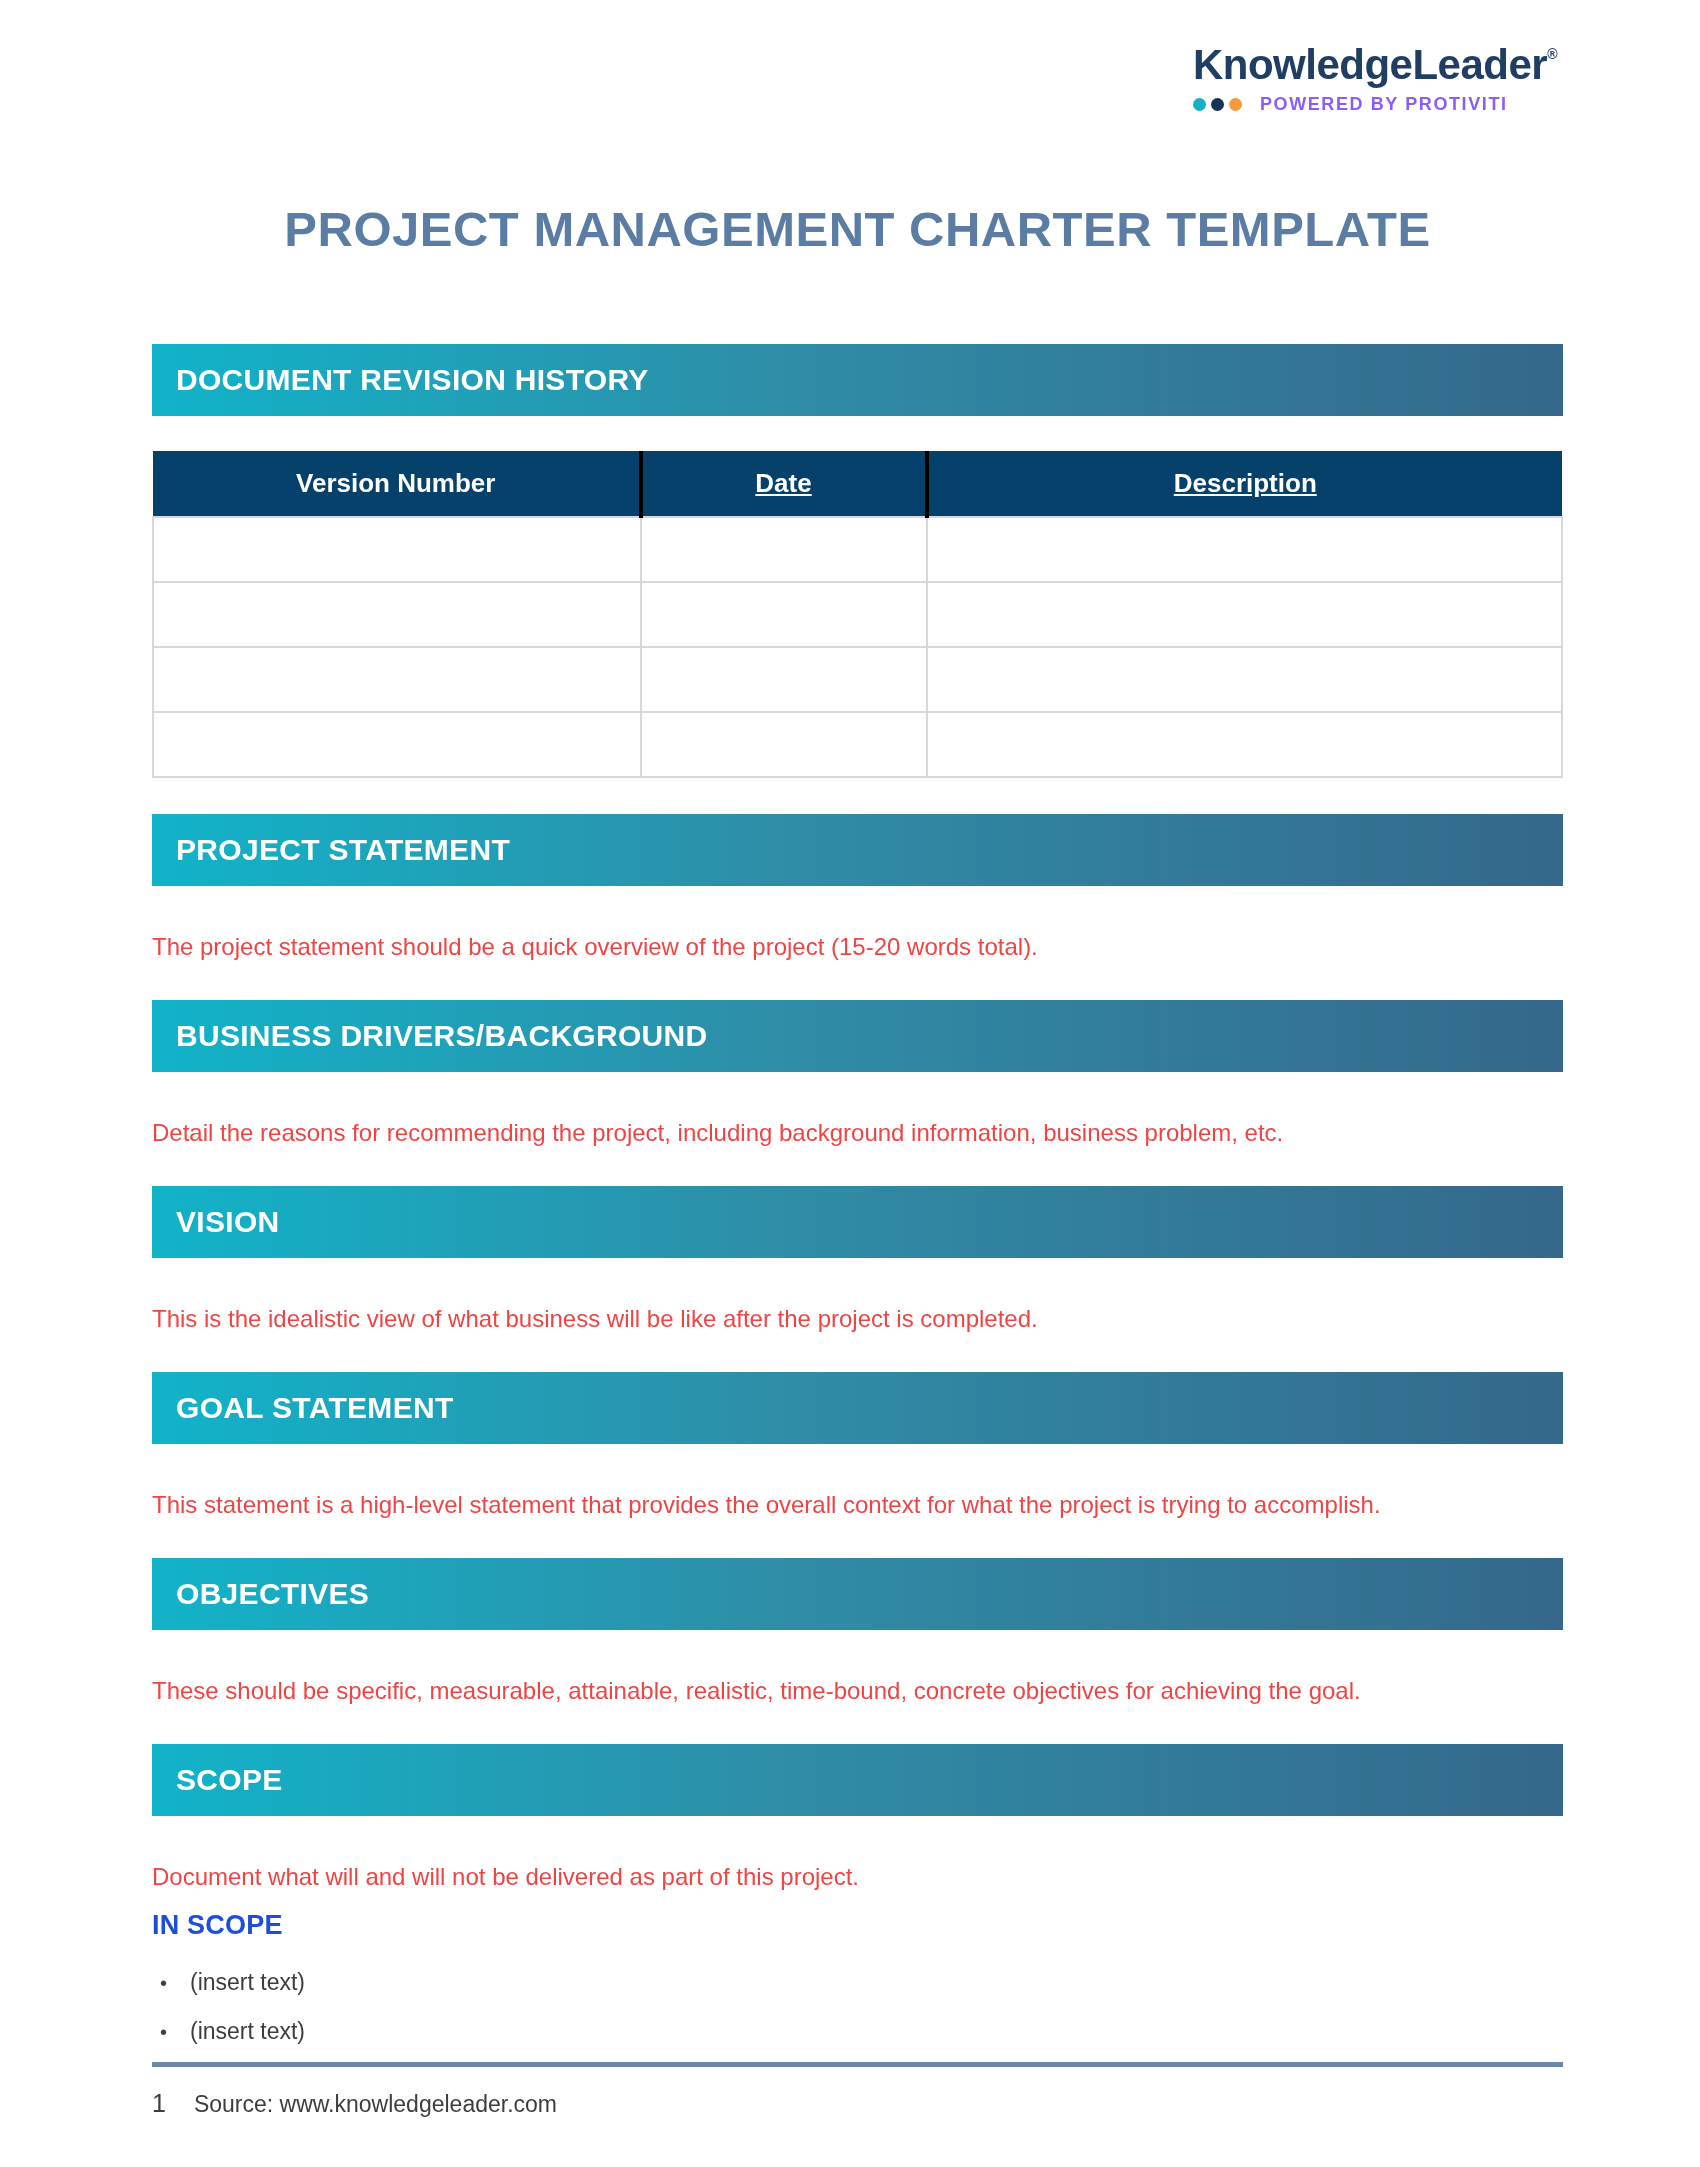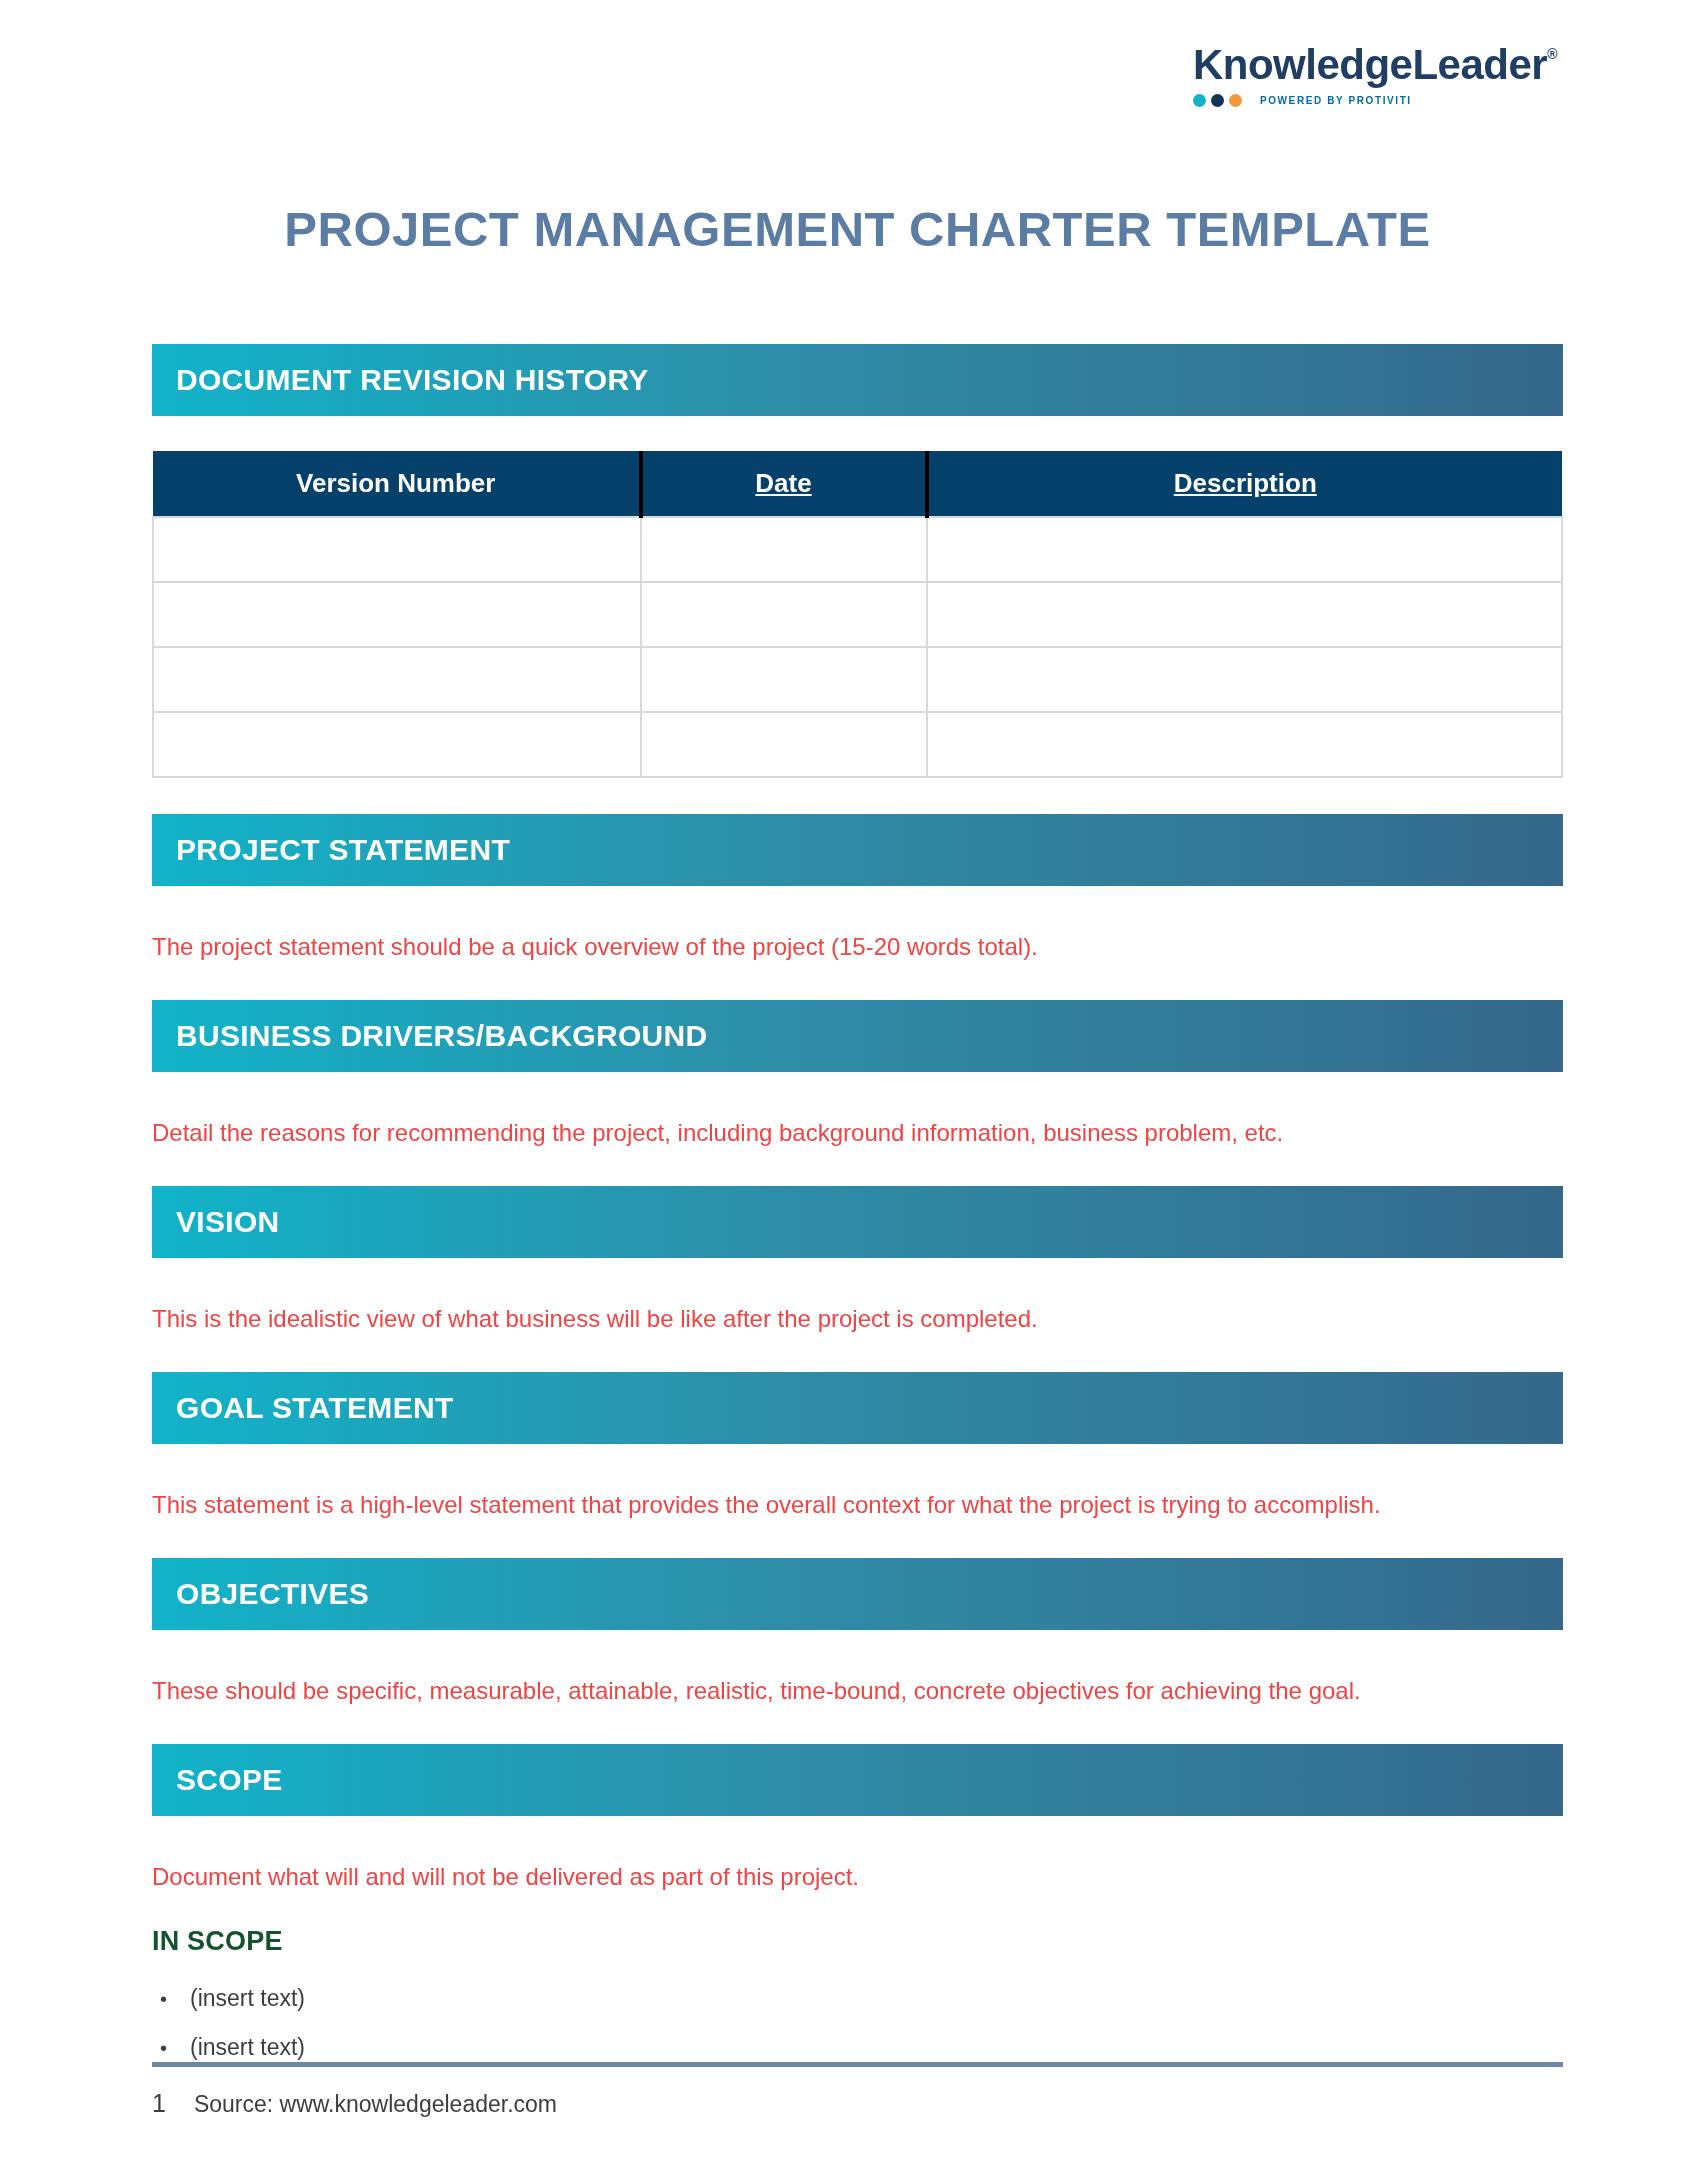--- a/index.html
+++ b/index.html
@@ -20,21 +20,21 @@
     font-size: 42px; font-weight: bold; color: #203e63; letter-spacing: -0.5px;
     line-height: 44px; white-space: nowrap;
   }
   .brand-word sup { font-size: 14px; vertical-align: 20px; }
   .brand-sub { display: flex; align-items: center; gap: 18px; margin-top: 7px; }
   .dots { display: flex; gap: 5px; }
   .dot { width: 13px; height: 13px; border-radius: 50%; }
   .dot-teal   { background: #14b2c7; }
   .dot-navy   { background: #16335a; }
   .dot-orange { background: #f5993d; }
-  .tagline { font-size: 10px; font-weight: bold; color: #0369a1; letter-spacing: 1.6px; white-space: nowrap; }
+  .tagline { font-size: 18px; font-weight: bold; color: #8b5cf6; letter-spacing: 1.6px; white-space: nowrap; }
 
   
   .page-title {
     margin: 16px; padding-top: 186px; height: 240px;
     text-align: center; font-size: 49px; font-weight: bold;
     color: #5b7da3; letter-spacing: 0.5px; line-height: 54px;
   }
 
   
   .bar {
@@ -57,21 +57,21 @@
   table.revision th + th { border-left: 4px solid #000000; text-decoration: underline; }
   table.revision td { height: 65px; border: 2px solid #d8d8d8; background: #ffffff; }
 
   
   .section-body {
     margin: 44px 0 0; font-size: 24px; line-height: 34px;
     color: #ef4444; max-width: 1365px;
   }
 
   
-  .sub-heading { margin-top: 32px; font-size: 27px; font-weight: bold; color: #14532d; letter-spacing: 0.2px; }
+  .sub-heading { margin-top: 16px; font-size: 27px; font-weight: bold; color: #1d4ed8; letter-spacing: 0.2px; }
   .bullet-list { list-style: none; margin: 24px 0 0; padding: 0; }
   .bullet-item { display: flex; align-items: baseline; font-size: 23px; color: #3d3d3d; line-height: 34px; margin-top: 14px; }
   .bullet-item:first-child { margin-top: 0; }
   .bullet-dot { flex: 0 0 38px; padding-left: 8px; font-size: 20px; color: #404040; }
 
   
   .footer { position: absolute; left: 152px; right: 137px; top: 2062px; }
   .footer-rule { height: 5px; background: #6c88a2; }
   .footer-row { display: flex; align-items: baseline; gap: 28px; margin-top: 22px; }
   .page-number { font-size: 25px; color: #3d3d3d; }

